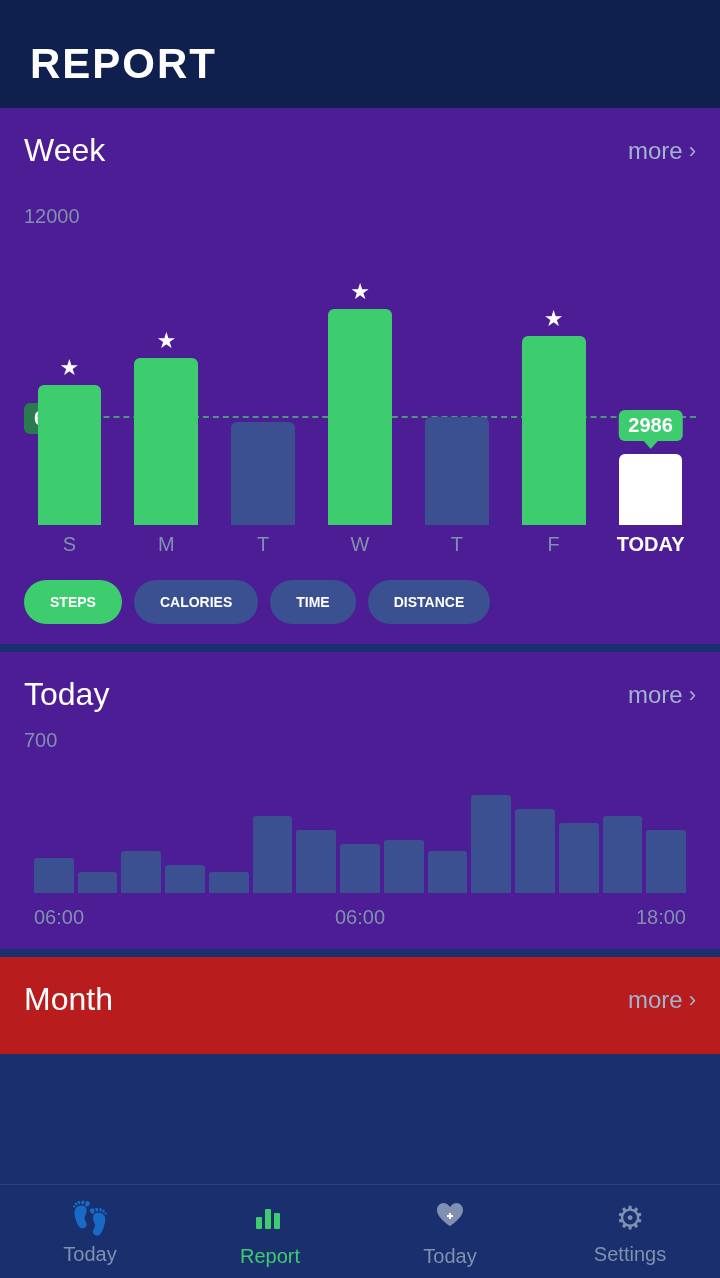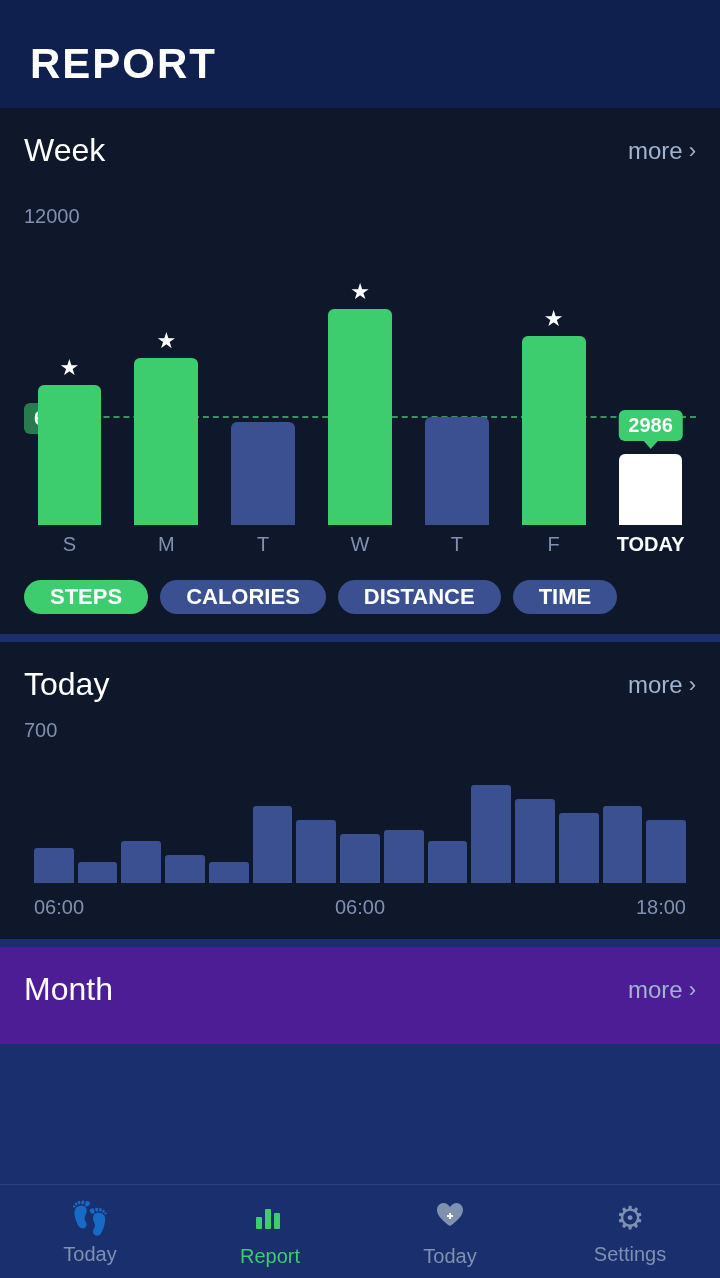--- a/index.html
+++ b/index.html
@@ -20,21 +20,21 @@
     }
     .header-title {
       font-size: 42px;
       font-weight: bold;
       letter-spacing: 2px;
       color: white;
     }
 
     
     .section {
-      background: #0f172a;
+      background: #4c1d95;
       margin-bottom: 8px;
       padding: 24px 24px 20px;
     }
 
     .section-header {
       display: flex;
       justify-content: space-between;
       align-items: center;
       margin-bottom: 16px;
     }
@@ -168,23 +168,23 @@
 
     
     .metric-buttons {
       display: flex;
       gap: 12px;
       margin-top: 24px;
       flex-wrap: wrap;
     }
 
     .metric-btn {
-      padding: 4px 26px;
+      padding: 14px 26px;
       border-radius: 40px;
-      font-size: 22px;
+      font-size: 14px;
       font-weight: bold;
       border: none;
       cursor: pointer;
       color: white;
     }
     .metric-btn.active {
       background: #3dcc6e;
     }
     .metric-btn.inactive {
       background: #3a5090;
@@ -273,21 +273,21 @@
 
     .nav-icon.active {
       color: #3dcc6e;
     }
     .nav-icon.inactive {
       color: #8090b0;
     }
 
     
     .month-section {
-      background: #4c1d95;
+      background: #b91c1c;
       padding: 24px 24px 20px;
       margin-bottom: 80px;
     }
   </style>
 </head>
 <body>
 
 <div class="header">
   <div class="header-title">REPORT</div>
 </div>
@@ -359,22 +359,22 @@
             </div>
           </div>
           <div class="bar-label today">TODAY</div>
         </div>
       </div>
   </div>
 
   <div class="metric-buttons" id="metric-buttons">
   <button class="metric-btn active">STEPS</button>
       <button class="metric-btn inactive">CALORIES</button>
+      <button class="metric-btn inactive">TIME</button>
       <button class="metric-btn inactive">DISTANCE</button>
-      <button class="metric-btn inactive">TIME</button>
     </div>
 </div>
 
 <div class="section">
   <div class="section-header">
     <span class="section-title">Today</span>
     <span class="more-link">
       <span>more</span>
       <span class="chevron">›</span>
     </span>

